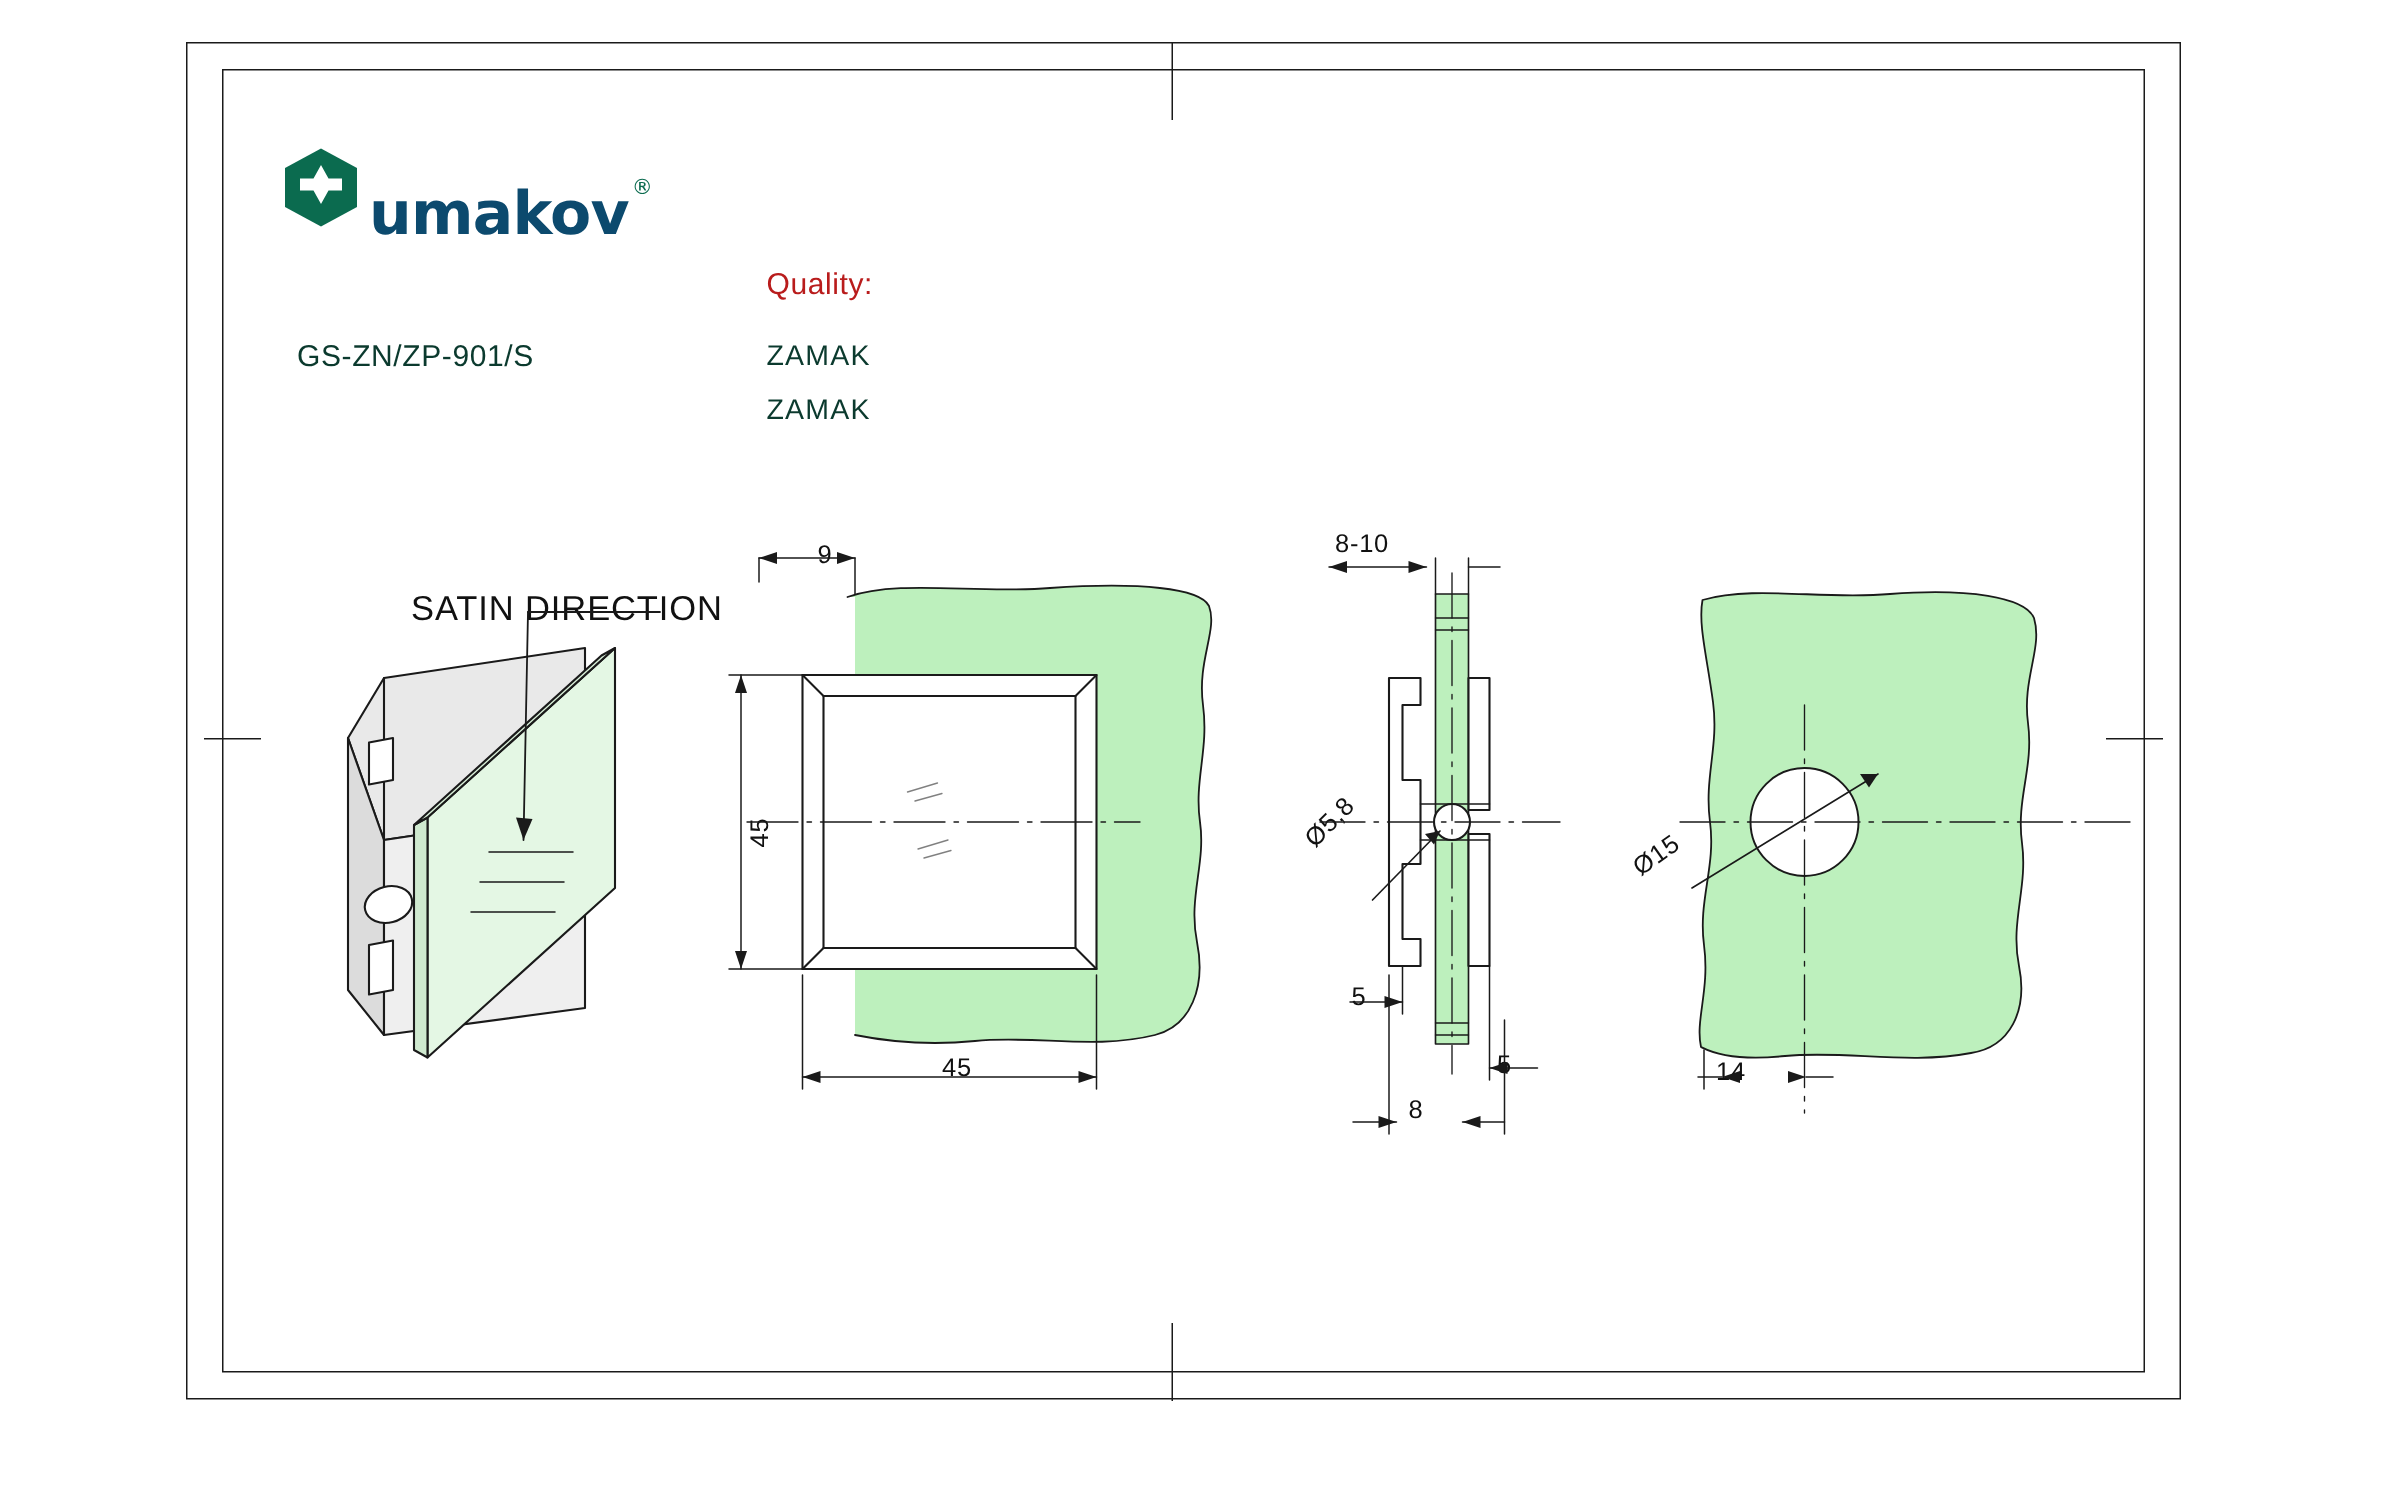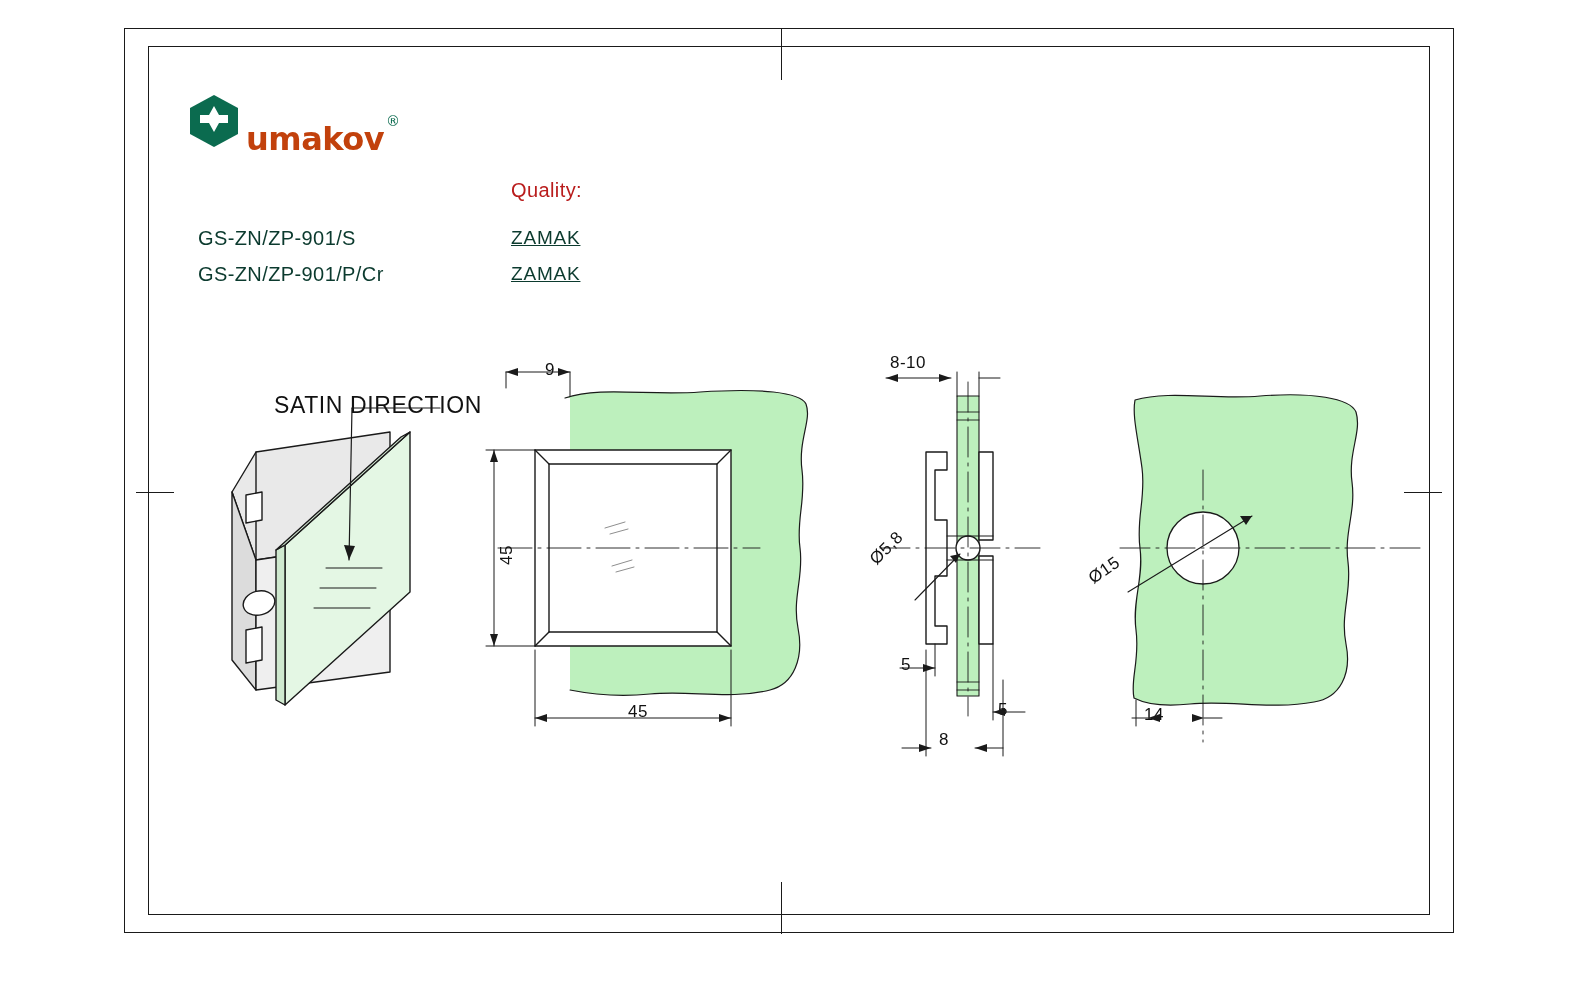--- a/index.html
+++ b/index.html
@@ -52,22 +52,22 @@
     position: absolute;
     left: 186px;
     top: 86px;
     display: flex;
     align-items: center;
   }
   .logo-mark { width: 56px; height: 56px; display: block; }
   .logo-text {
     font-family: "DejaVu Sans", sans-serif;
     font-weight: bold;
-    font-size: 32px;
-    color: #c2410c;
+    font-size: 40px;
+    color: #0c4a6e;
     letter-spacing: -0.5px;
     margin-left: 4px;
     line-height: 1;
     margin-top: 37px;
   }
   .logo-reg {
     font-family: "DejaVu Sans", sans-serif;
     font-size: 14px;
     color: #0b6b4f;
     vertical-align: super;
@@ -94,21 +94,20 @@
     letter-spacing: 0.4px;
   }
   .qual-col {
     position: absolute;
     left: 511px;
     top: 220px;
     color: #0b3a2e;
     font-size: 19px;
     line-height: 36px;
     letter-spacing: 0.8px;
-    text-decoration: underline;
   }
 
   
   .dim-text {
     position: absolute;
     font-size: 17px;
     color: #111;
     white-space: nowrap;
     letter-spacing: 0.5px;
   }
@@ -153,21 +152,20 @@
       <polygon points="28,13 33,22 42,22 42,30 33,30 28,39 23,30 14,30 14,22 23,22" fill="#ffffff"></polygon>
     </svg>
     <span class="logo-text">umakov</span>
     <span class="logo-reg">®</span>
   </div>
 
   <div class="qual-label">Quality:</div>
 
   <div class="code-col">
     <div>GS-ZN/ZP-901/S</div>
-    <div>GS-ZN/ZP-901/P/Cr</div>
   </div>
 
   <div class="qual-col">
     <div>ZAMAK</div>
     <div>ZAMAK</div>
   </div>
 
   <div class="satin-text">SATIN DIRECTION</div>
 
   <div class="dim-text" style="left:545px; top:360px;">9</div>

